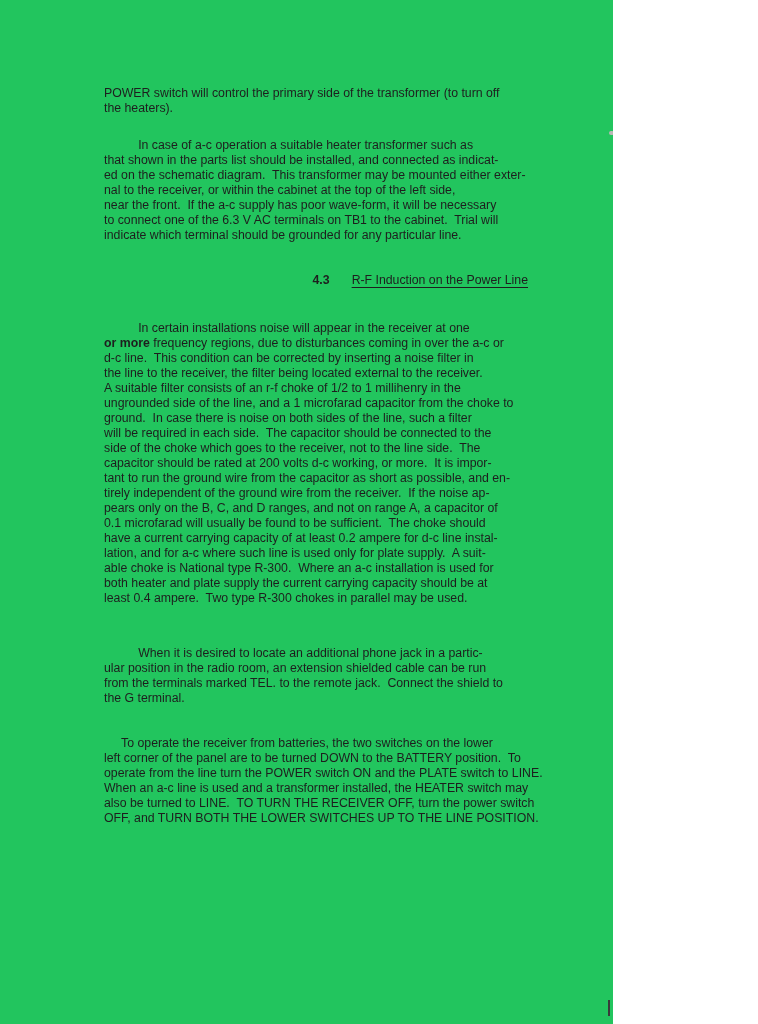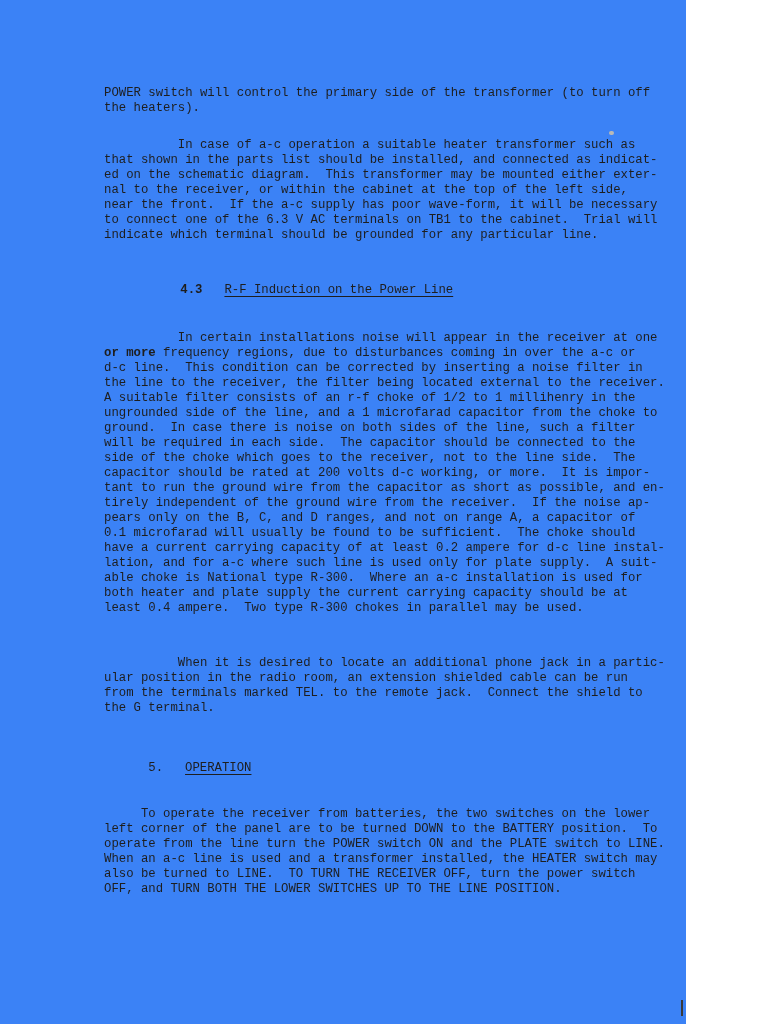--- a/index.html
+++ b/index.html
@@ -2,25 +2,25 @@
 <html><head>
 <meta charset="utf-8">
 <style>
   html, body {
     margin: 0;
     padding: 0;
     background: #ffffff;
   }
   .page {
     position: relative;
-    width: 686px;
+    width: 613px;
     height: 1024px;
-    background: #3b82f6;
+    background: #22c55e;
     overflow: hidden;
-    font-family: Liberation Mono, monospace;
+    font-family: Liberation Sans, sans-serif;
     color: #1e1e1e;
   }
   .textblock {
     position: absolute;
     left: 104px;
     top: 86px;
     width: 580px;
     font-size: 12.3px;
     line-height: 15px;
   }
@@ -41,22 +41,22 @@
   }
   .heading .title {
     text-decoration: underline;
     text-underline-offset: 3px;
   }
   .bold-num { font-weight: bold; }
   .overstruck { font-weight: bold; }
 
   .mb-intro { margin-bottom: 22px; }
   .mb-h42   { margin-bottom: 17px; }
-  .mb-p42   { margin-bottom: 25px; }
-  .mb-h43   { margin-bottom: 18px; }
+  .mb-p42   { margin-bottom: 15px; }
+  .mb-h43   { margin-bottom: 18px; text-align: center; }
   .mb-p43   { margin-bottom: 30px; }
   .mb-h44   { margin-bottom: 18px; }
   .mb-p44   { margin-bottom: 30px; margin-top: 40px; }
   .mb-h5    { margin-bottom: 16px; }
 
   .speck {
     position: absolute;
     left: 609px;
     top: 131px;
     width: 5px;
@@ -117,23 +117,20 @@
 able choke is National type R-300.  Where an a-c installation is used for
 both heater and plate supply the current carrying capacity should be at
 least 0.4 ampere.  Two type R-300 chokes in parallel may be used.</span></p>
 
 
     <p class="para mb-p44">          When it is desired to locate an additional phone jack in a partic-
 ular position in the radio room, an extension shielded cable can be run
 from the terminals marked TEL. to the remote jack.  Connect the shield to
 the G terminal.</p>
 
-    <div class="heading mb-h5">
-      <span class="num">5.</span><span class="title">OPERATION</span>
-    </div>
 
     <p class="para">     To operate the receiver from batteries, the two switches on the lower
 left corner of the panel are to be turned DOWN to the BATTERY position.  To
 operate from the line turn the POWER switch ON and the PLATE switch to LINE.
 When an a-c line is used and a transformer installed, the HEATER switch may
 also be turned to LINE.  TO TURN THE RECEIVER OFF, turn the power switch
 OFF, and TURN BOTH THE LOWER SWITCHES UP TO THE LINE POSITION.</p>
 
   </div>
 </div>

